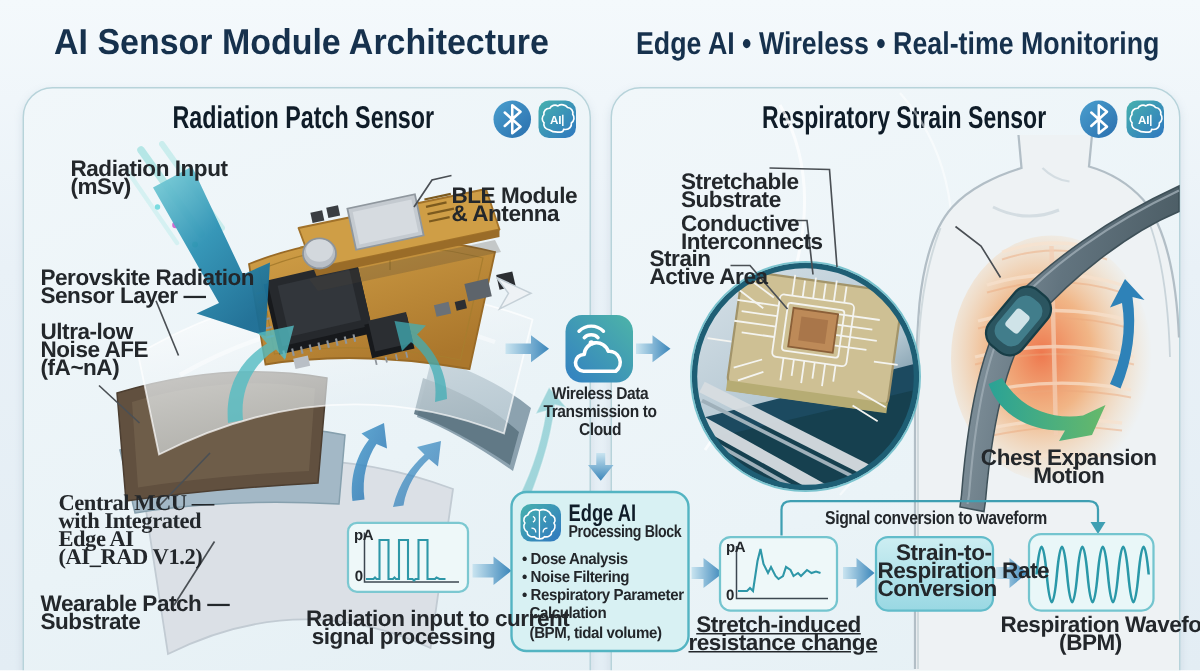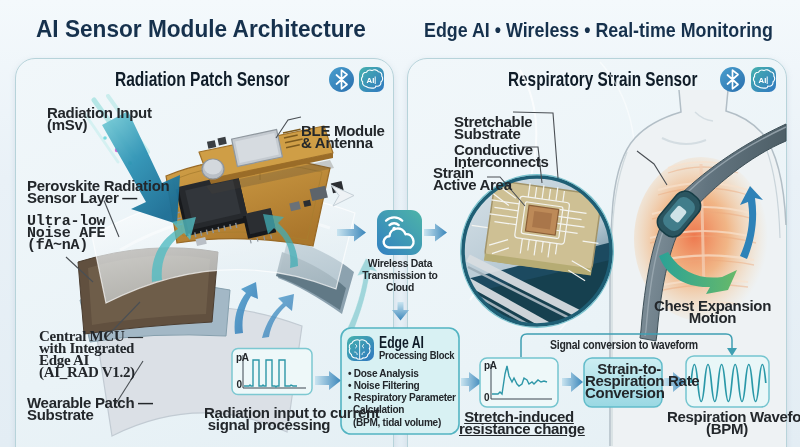--- a/index.html
+++ b/index.html
@@ -337,21 +337,21 @@
       <g transform="translate(347.5,336.5) scale(0.97)">
         <path d="M12.5,4 c-3,-1.5 -7,0 -8,3 c-2.5,0.5 -3.5,3.5 -2,5.5 c-1.5,2 -0.5,5 1.5,6 c0,2.5 2.5,4 5,3.5 c1,1.5 3.5,1.5 3.5,1.5 c0,0 2.5,0 3.5,-1.5 c2.5,0.5 5,-1 5,-3.5 c2,-1 3,-4 1.5,-6 c1.5,-2 0.5,-5 -2,-5.5 c-1,-3 -5,-4.5 -8,-3 Z"></path>
         <path d="M12.5,4 v19.5 M8,8 c2,1 2,3 0,4 M17,8 c-2,1 -2,3 0,4 M7,16 c2,0 3,1 3,3 M18,16 c-2,0 -3,1 -3,3" stroke-width="0.9"></path>
       </g>
     </g>
   </svg>
 
   <div class="abs lbl" style="left:47px;top:106.5px;">Radiation Input<br>(mSv)</div>
   <div class="abs lbl" style="left:301px;top:104px;margin-top:21px;">BLE Module<br>&amp; Antenna</div>
   <div class="abs lbl" style="left:27px;top:179.5px;">Perovskite Radiation<br>Sensor Layer —</div>
-  <div class="abs lbl" style="left:27px;top:215.5px;font-family:Liberation Mono, monospace;">Ultra-low<br>Noise AFE<br>(fA~nA)</div>
+  <div class="abs lbl" style="left:27px;top:215.5px;">Ultra-low<br>Noise AFE<br>(fA~nA)</div>
   <div class="abs lbl" style="left:39px;top:330px;font-family:Liberation Serif, serif;">Central MCU —<br>with Integrated<br>Edge AI<br>(AI_RAD V1.2)</div>
   <div class="abs lbl" style="left:27px;top:396.5px;">Wearable Patch —<br>Substrate</div>
   <div class="abs lbl" style="left:204px;top:407px;width:130px;text-align:center;">Radiation input to current<br>signal processing</div>
   <div class="abs lbl" style="left:236px;top:351.5px;font-size:10px;">pA</div>
   <div class="abs lbl" style="left:236.5px;top:379px;font-size:10px;">0</div>
 
   <div class="abs lbl" style="left:340px;top:256.5px;width:120px;text-align:center;font-size:11.5px;line-height:12.3px;transform:scaleX(0.9);">Wireless Data<br>Transmission to<br>Cloud</div>
   <div class="abs hdr" id="eai" style="left:379px;top:334px;font-size:16px;transform:scaleX(0.763);">Edge AI</div>
   <div class="abs lbl" id="eai2" style="left:379px;top:349px;font-size:11.5px;transform-origin:left top;transform:scaleX(0.82);">Processing Block</div>
   <div class="abs lbl" id="bullets" style="left:348px;top:366.5px;font-size:10.6px;line-height:12.3px;transform-origin:left top;transform:scaleX(0.95);">• Dose Analysis<br>• Noise Filtering<br>• Respiratory Parameter<br>&nbsp;&nbsp;Calculation<br>&nbsp;&nbsp;(BPM, tidal volume)</div>

